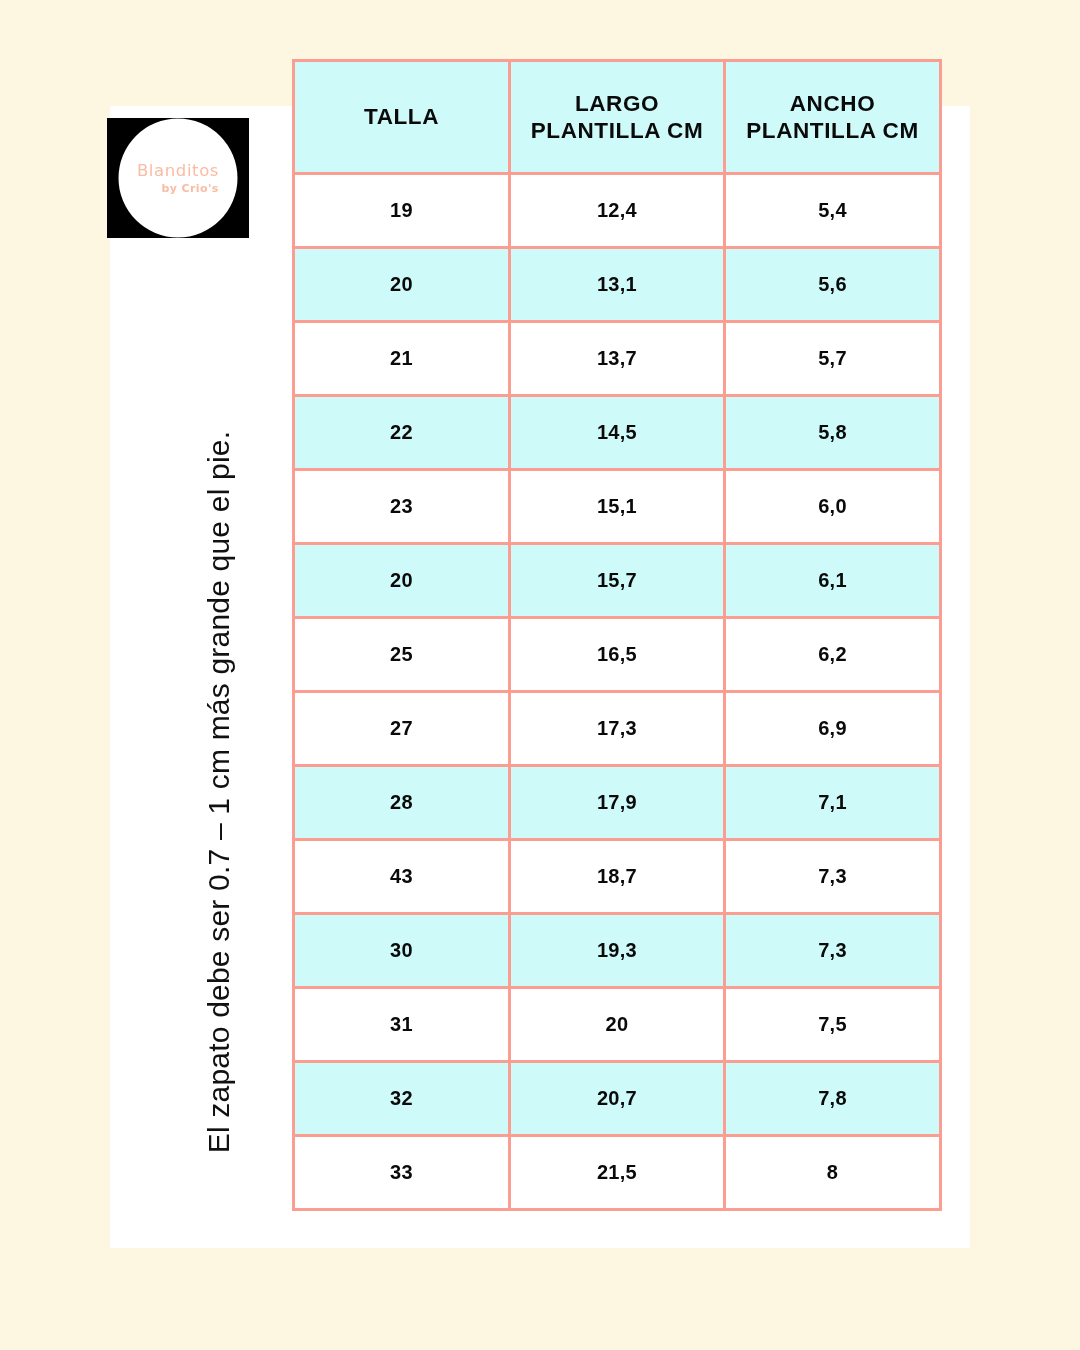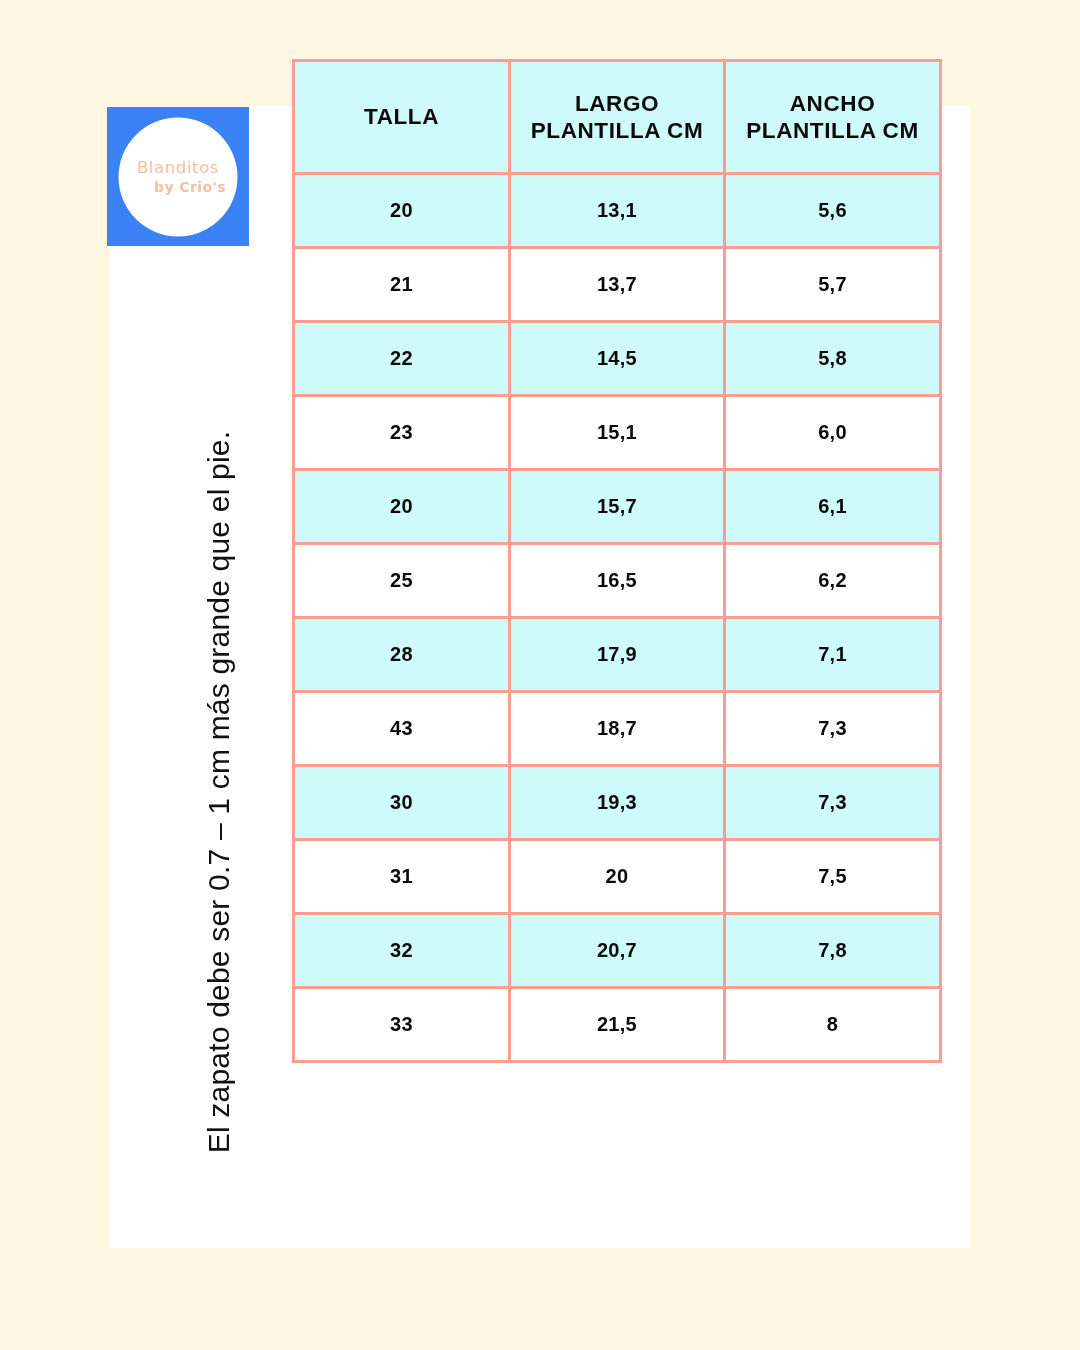--- a/index.html
+++ b/index.html
@@ -23,24 +23,24 @@
     top: 106px;
     width: 860px;
     height: 1142px;
     background: #FFFFFF;
   }
 
   
   #logo-block {
     position: absolute;
     left: 107px;
-    top: 107px;
+    top: 118px;
     width: 142px;
-    height: 139px;
-    background: #3b82f6;
+    height: 120px;
+    background: #000000;
   }
   #logo-circle {
     position: absolute;
     left: 50%;
     top: 50%;
     transform: translate(-50%, -50%);
     width: 119px;
     height: 119px;
     border-radius: 50%;
     background: #FFFFFF;
@@ -52,21 +52,21 @@
   #logo-name {
     color: #F9BCA4;
     font-size: 16.5px;
     letter-spacing: 0.6px;
     font-weight: 400;
     line-height: 1;
     font-family: "DejaVu Sans", sans-serif;
   }
   #logo-sub {
     color: #F9BCA4;
-    font-size: 14px;
+    font-size: 11px;
     font-weight: 700;
     letter-spacing: 0.4px;
     line-height: 1;
     margin-top: 3px;
     margin-left: 24px;
     font-family: "DejaVu Sans", sans-serif;
   }
 
   
   #caption-wrap {
@@ -163,20 +163,25 @@
         <span>LARGO</span><br>
         <span>PLANTILLA CM</span>
       </th>
       <th>
         <span>ANCHO</span><br>
         <span>PLANTILLA CM</span>
       </th>
     </tr>
   </thead>
   <tbody id="size-table-body">
+      <tr>
+        <td>19</td>
+        <td>12,4</td>
+        <td>5,4</td>
+      </tr>
       <tr class="shaded">
         <td>20</td>
         <td>13,1</td>
         <td>5,6</td>
       </tr>
       <tr>
         <td>21</td>
         <td>13,7</td>
         <td>5,7</td>
       </tr>
@@ -193,20 +198,25 @@
       <tr class="shaded">
         <td>20</td>
         <td>15,7</td>
         <td>6,1</td>
       </tr>
       <tr>
         <td>25</td>
         <td>16,5</td>
         <td>6,2</td>
       </tr>
+      <tr>
+        <td>27</td>
+        <td>17,3</td>
+        <td>6,9</td>
+      </tr>
       <tr class="shaded">
         <td>28</td>
         <td>17,9</td>
         <td>7,1</td>
       </tr>
       <tr>
         <td>43</td>
         <td>18,7</td>
         <td>7,3</td>
       </tr>

